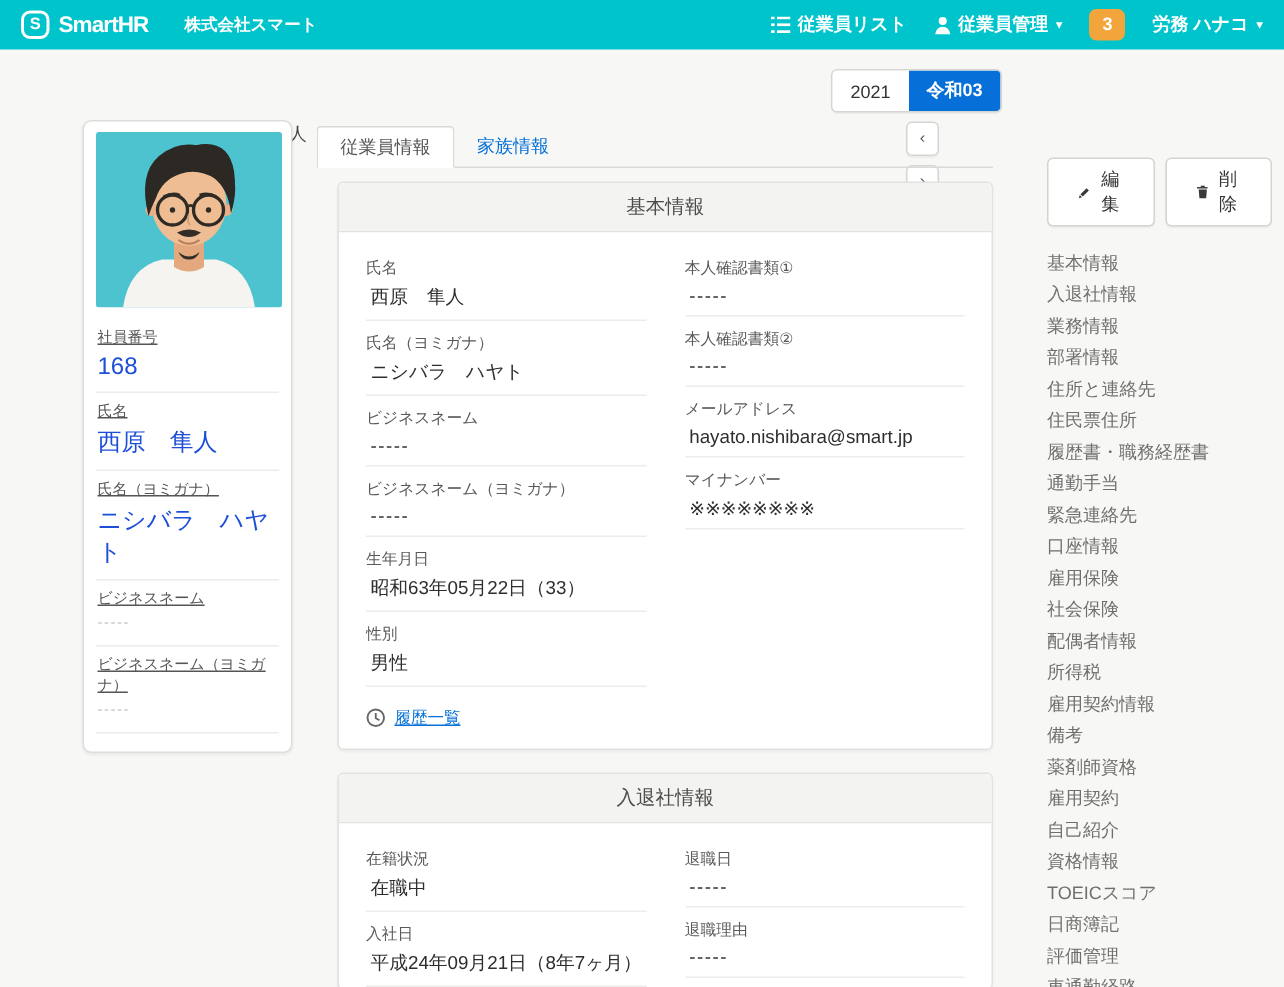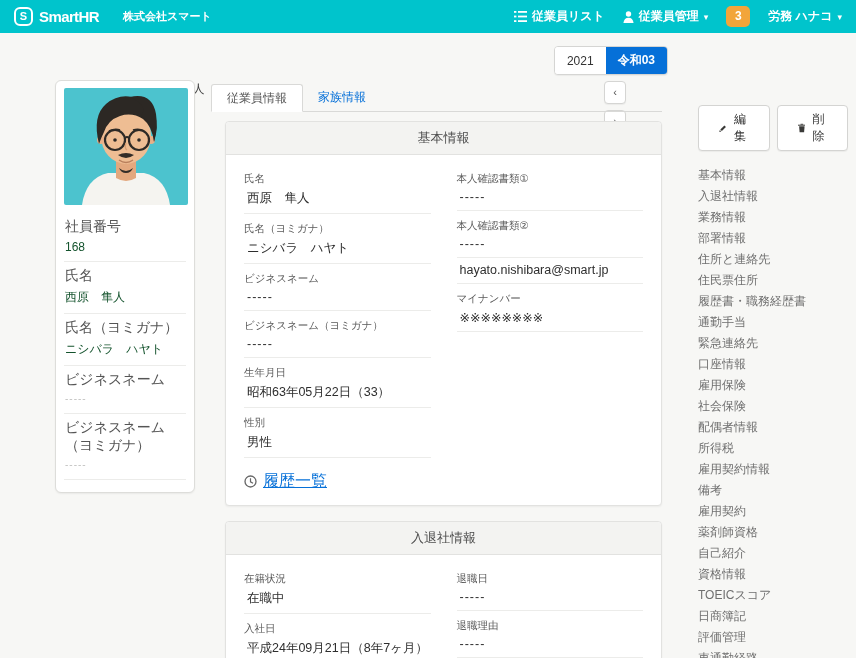--- a/index.html
+++ b/index.html
@@ -61,22 +61,22 @@
 
   
   .profile-card {
     position:absolute; left:55px; top:80px; width:140px;
     background:#fff; border:1px solid #ddddda; border-radius:6px;
     box-shadow:0 1px 2px rgba(0,0,0,.06); padding:7px 8px 12px;
   }
   .photo { display:block; border-radius:2px; }
   .card-fields { margin-top:8px; }
   .c-field { padding:5px 1px 7px; border-bottom:1px solid #ececea; }
-  .c-field .f-label { font-size:14px; color:#555; }
-  .c-field .f-value { font-size:12px; color:#14532d; margin-top:4px; min-height:13px; }
+  .c-field .f-label { font-size:10px; color:#555;text-decoration:underline; }
+  .c-field .f-value { font-size:16px; color:#1d4ed8; margin-top:4px; min-height:13px; }
 
   .f-value.empty { color:#c2c2c0; font-size:10px; letter-spacing:1px; }
   .f-value.link { color:#0670d8; cursor:pointer; }
 
   
   .main-col { position:absolute; left:211px; top:84px; width:451px; }
   .tabbar { display:flex; border-bottom:1px solid #d9d9d7; }
   .tab { padding:5px 15px 4px; font-size:12px; cursor:pointer; }
   .tab.active {
     background:#fff; border:1px solid #d9d9d7; border-bottom:1px solid #fff;
@@ -97,21 +97,21 @@
   .pcol { flex:1; min-width:0; }
   .m-field { margin-bottom:1px; }
   .m-field .f-label { font-size:10.5px; color:#5a5a5a; padding-top:7px; }
   .m-field .f-value {
     font-size:12.5px; color:#2e2e2e; padding:4px 3px 6px;
     border-bottom:1px solid #ececea; min-height:15px;
     white-space:nowrap; overflow:hidden;
   }
   .history {
     display:inline-flex; align-items:center; gap:6px;
-    margin:12px 18px 13px; font-size:16px; color:#0670d8; text-decoration:underline;
+    margin:12px 18px 13px; font-size:11px; color:#0670d8; text-decoration:underline;
   }
 
   
   .rail { position:absolute; left:698px; top:105px; width:150px; }
   .actions { display:flex; gap:7px; }
   .action-btn {
     display:inline-flex; align-items:center; gap:5px;
     background:#fff; border:1px solid #d4d4d2; border-radius:4px;
     padding:5px 20px; font-size:12px; color:#333; cursor:pointer;
     box-shadow:0 1px 1px rgba(0,0,0,.05); font-family:inherit;
@@ -276,20 +276,21 @@
               <div class="f-label">本人確認書類①</div>
               <div class="f-value empty">-----</div>
             </div>
 
             <div class="m-field">
               <div class="f-label">本人確認書類②</div>
               <div class="f-value empty">-----</div>
             </div>
 
             <div class="m-field">
+              <div class="f-label">メールアドレス</div>
               <div class="f-value">hayato.nishibara@smart.jp</div>
             </div>
 
             <div class="m-field">
               <div class="f-label">マイナンバー</div>
               <div class="f-value link">※※※※※※※※</div>
             </div>
           </div>
       </div>
       <a class="history">
@@ -384,23 +385,23 @@
       <a class="side-link">社会保険</a>
 
       <a class="side-link">配偶者情報</a>
 
       <a class="side-link">所得税</a>
 
       <a class="side-link">雇用契約情報</a>
 
       <a class="side-link">備考</a>
 
+      <a class="side-link">薬剤師資格</a>
+
       <a class="side-link">雇用契約</a>
-
-      <a class="side-link">薬剤師資格</a>
 
       <a class="side-link">自己紹介</a>
 
 
       <a class="side-link">資格情報</a>
 
       <a class="side-link">TOEICスコア</a>
 
       <a class="side-link">日商簿記</a>
 

